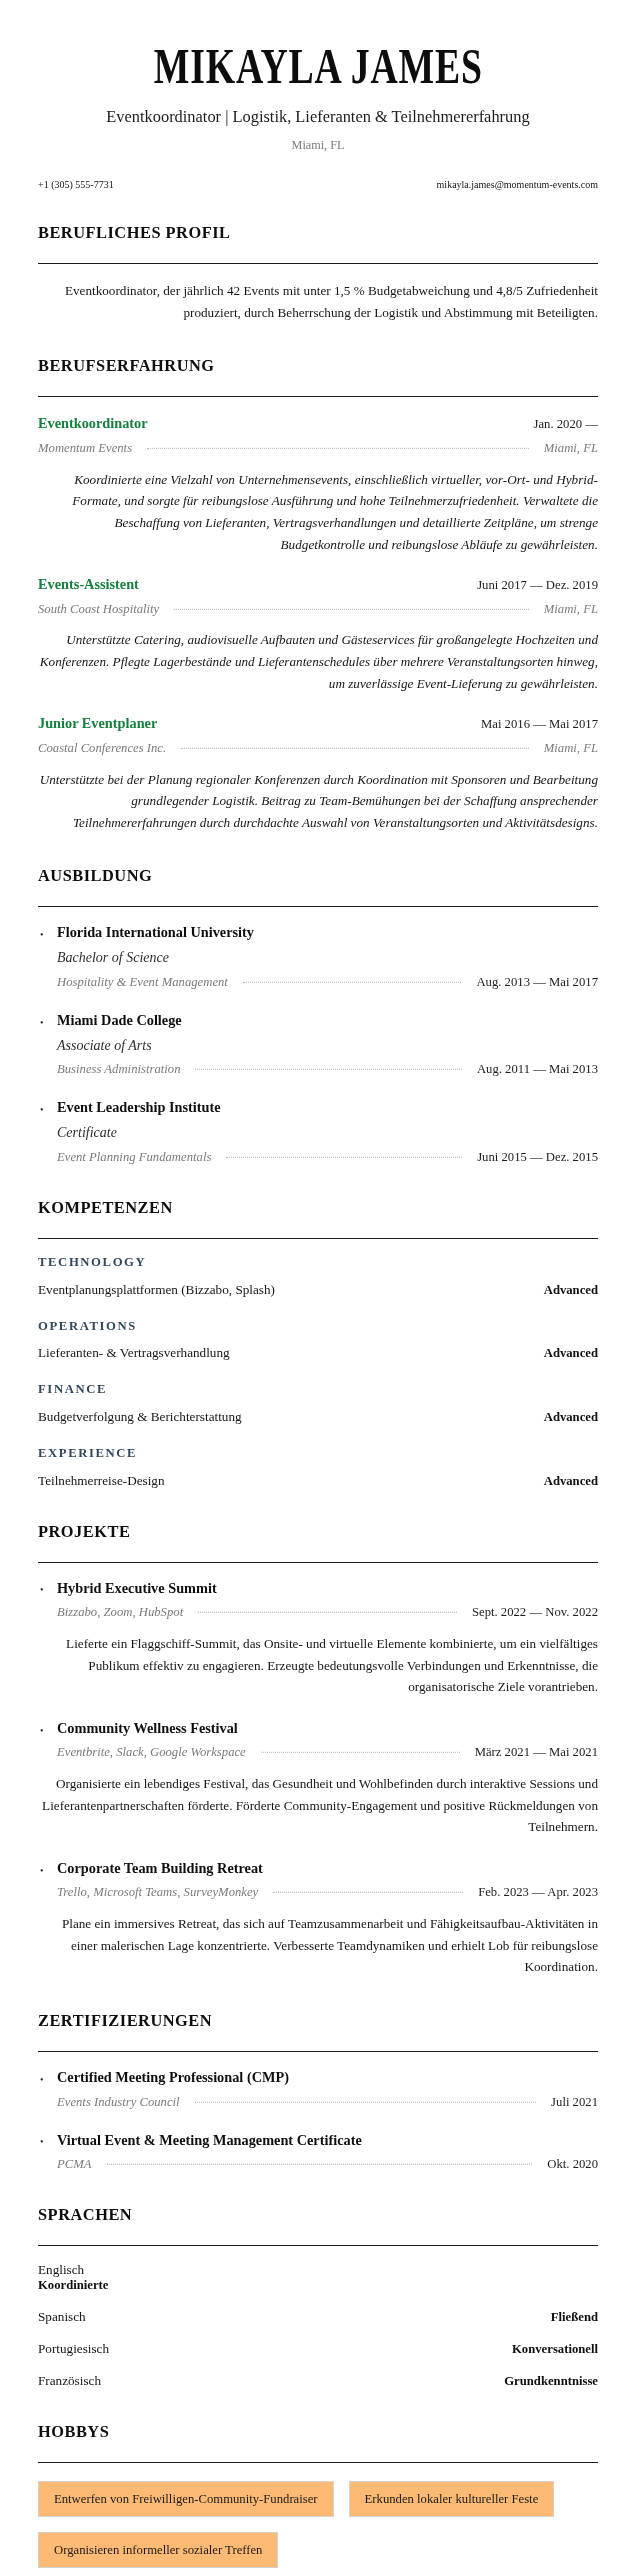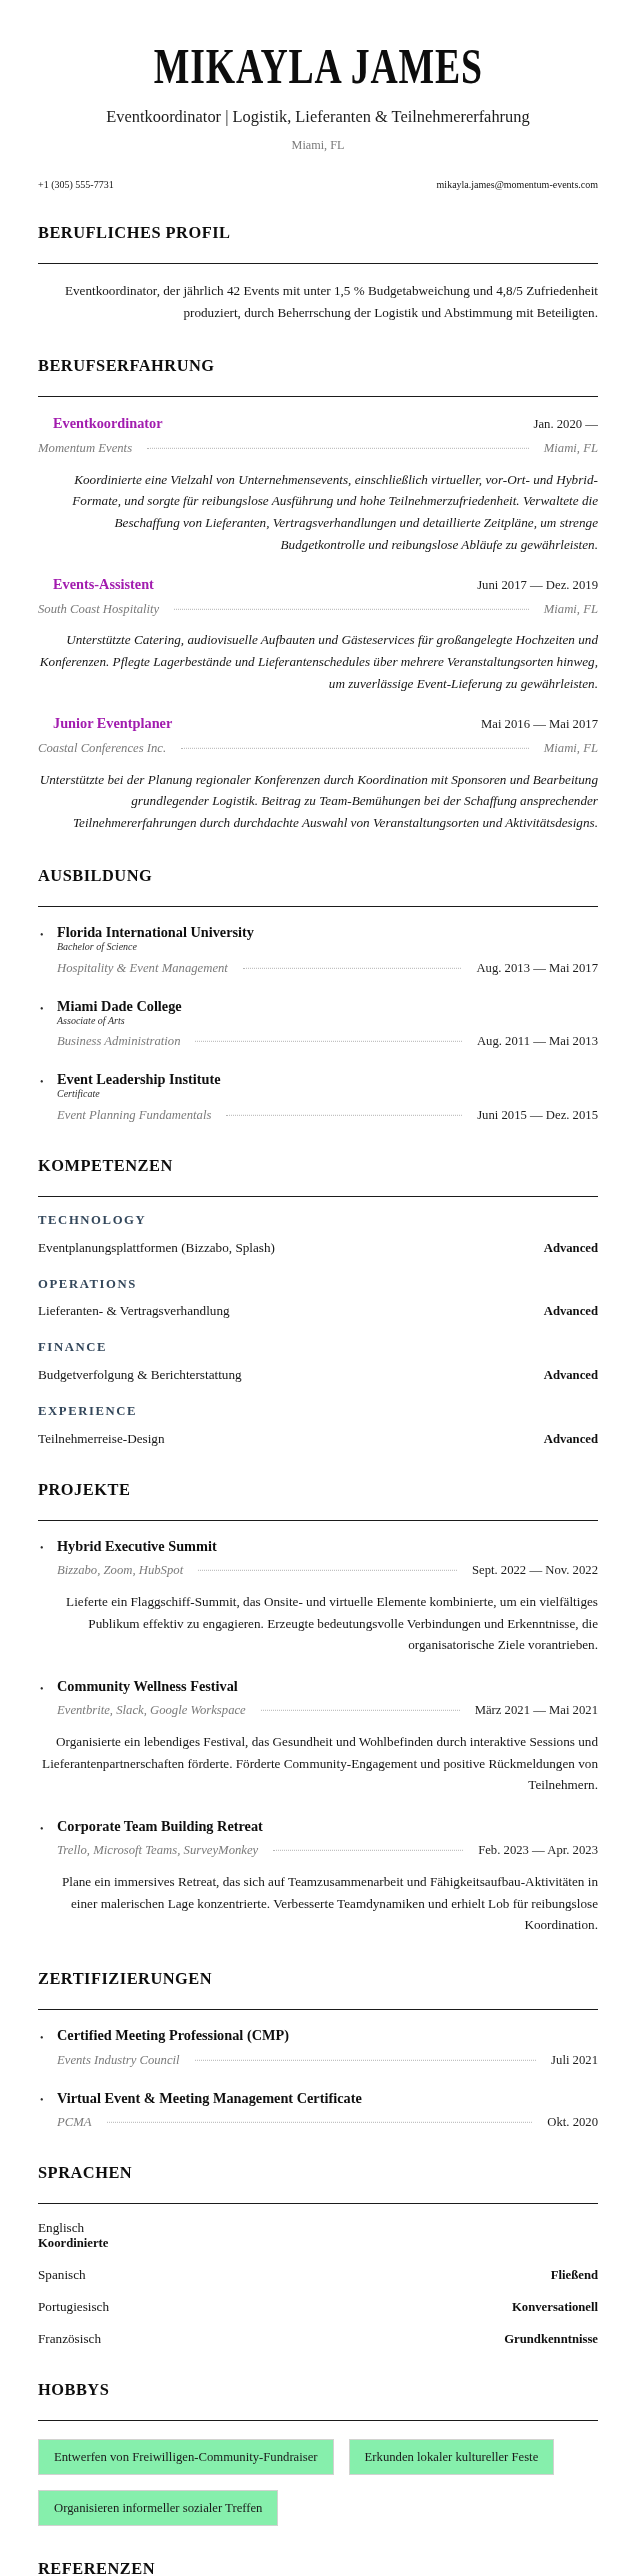--- a/index.html
+++ b/index.html
@@ -39,59 +39,59 @@
     border-bottom: 1.6px solid #1b1b1b;
     padding-bottom: 20px;
   }
   .section-body { margin-top: 16px; }
   .para { font-size: 13.2px; line-height: 1.64; margin: 0; color: #161616; text-align: right; }
 
   
   .entry { margin-top: 21px; }
   .entry:first-child { margin-top: 18px; }
   .entry-head { display: flex; justify-content: space-between; align-items: baseline; }
-  .entry-title { font-size: 14.3px; font-weight: 700; color: #a21caf; margin-left: 15px; }
+  .entry-title { font-size: 14.3px; font-weight: 700; color: #15803d; }
   .entry-date { font-size: 12.7px; color: #1d1d1d; white-space: nowrap; }
   .meta-row { display: flex; align-items: baseline; margin-top: 8.5px; }
   .meta-left { font-size: 12.7px; font-style: italic; color: #7b7b7b; white-space: nowrap; }
   .leader { flex: 1 1 auto; border-bottom: 1.1px dotted #b4b4b4; margin: 0 15px; transform: translateY(-3.2px); min-width: 21px; }
   .meta-right { font-size: 12.7px; font-style: italic; color: #7b7b7b; white-space: nowrap; }
   .meta-date { font-size: 12.7px; font-style: normal; color: #1d1d1d; white-space: nowrap; }
   .entry-desc { margin-top: 12.7px; font-style: italic; }
 
   
   .b-entry { margin-top: 22px; padding-left: 19px; position: relative; }
   .b-entry:first-child { margin-top: 17px; }
   .b-entry::before {
     content: "•";
     position: absolute; left: 2.1px; top: 4.8px;
     font-size: 10px; color: #2a2a2a;
   }
   .b-title { font-size: 14.3px; font-weight: 700; color: #0f0f0f; }
-  .b-degree { font-size: 10px; font-style: italic; color: #2d2d2d; margin-top: 0; }
+  .b-degree { font-size: 14px; font-style: italic; color: #2d2d2d; margin-top: 9px; }
   .b-desc { margin-top: 12.7px; margin-left: -19px; }
 
   
   .skill-group { margin-top: 21px; }
   .skill-group:first-child { margin-top: 15px; }
   .skill-cat { font-size: 12.7px; font-weight: 700; letter-spacing: 1.6px; color: #33475b; }
   .skill-row { display: flex; justify-content: space-between; align-items: flex-end; margin-top: 11.7px; }
   .skill-name { font-size: 13.2px; color: #151515; }
   .skill-level { font-size: 12.7px; font-weight: 700; color: #0f0f0f; }
 
   
   .lang-row { display: flex; justify-content: space-between; align-items: baseline; margin-top: 16px; }
   .lang-row:first-child { margin-top: 11.7px; flex-direction: column; }
   .lang-name { font-size: 13.2px; color: #151515; }
   .lang-level { font-size: 12.7px; font-weight: 700; color: #0f0f0f; }
 
   
   .tags { display: flex; flex-wrap: wrap; gap: 15px; margin-top: 18px; }
   .tag {
-    background: #86efac; border: 0.5px solid #d2d2d0;
+    background: #fdba74; border: 0.5px solid #d2d2d0;
     padding: 9.5px 15px; font-size: 12.7px; color: #1a1a1a;
     white-space: nowrap;
   }
 
   
   .ref-note { text-align: center; font-style: italic; color: #8b8b8b; font-size: 13.2px; margin-top: 25.4px; }
 </style>
 </head>
 <body>
 

